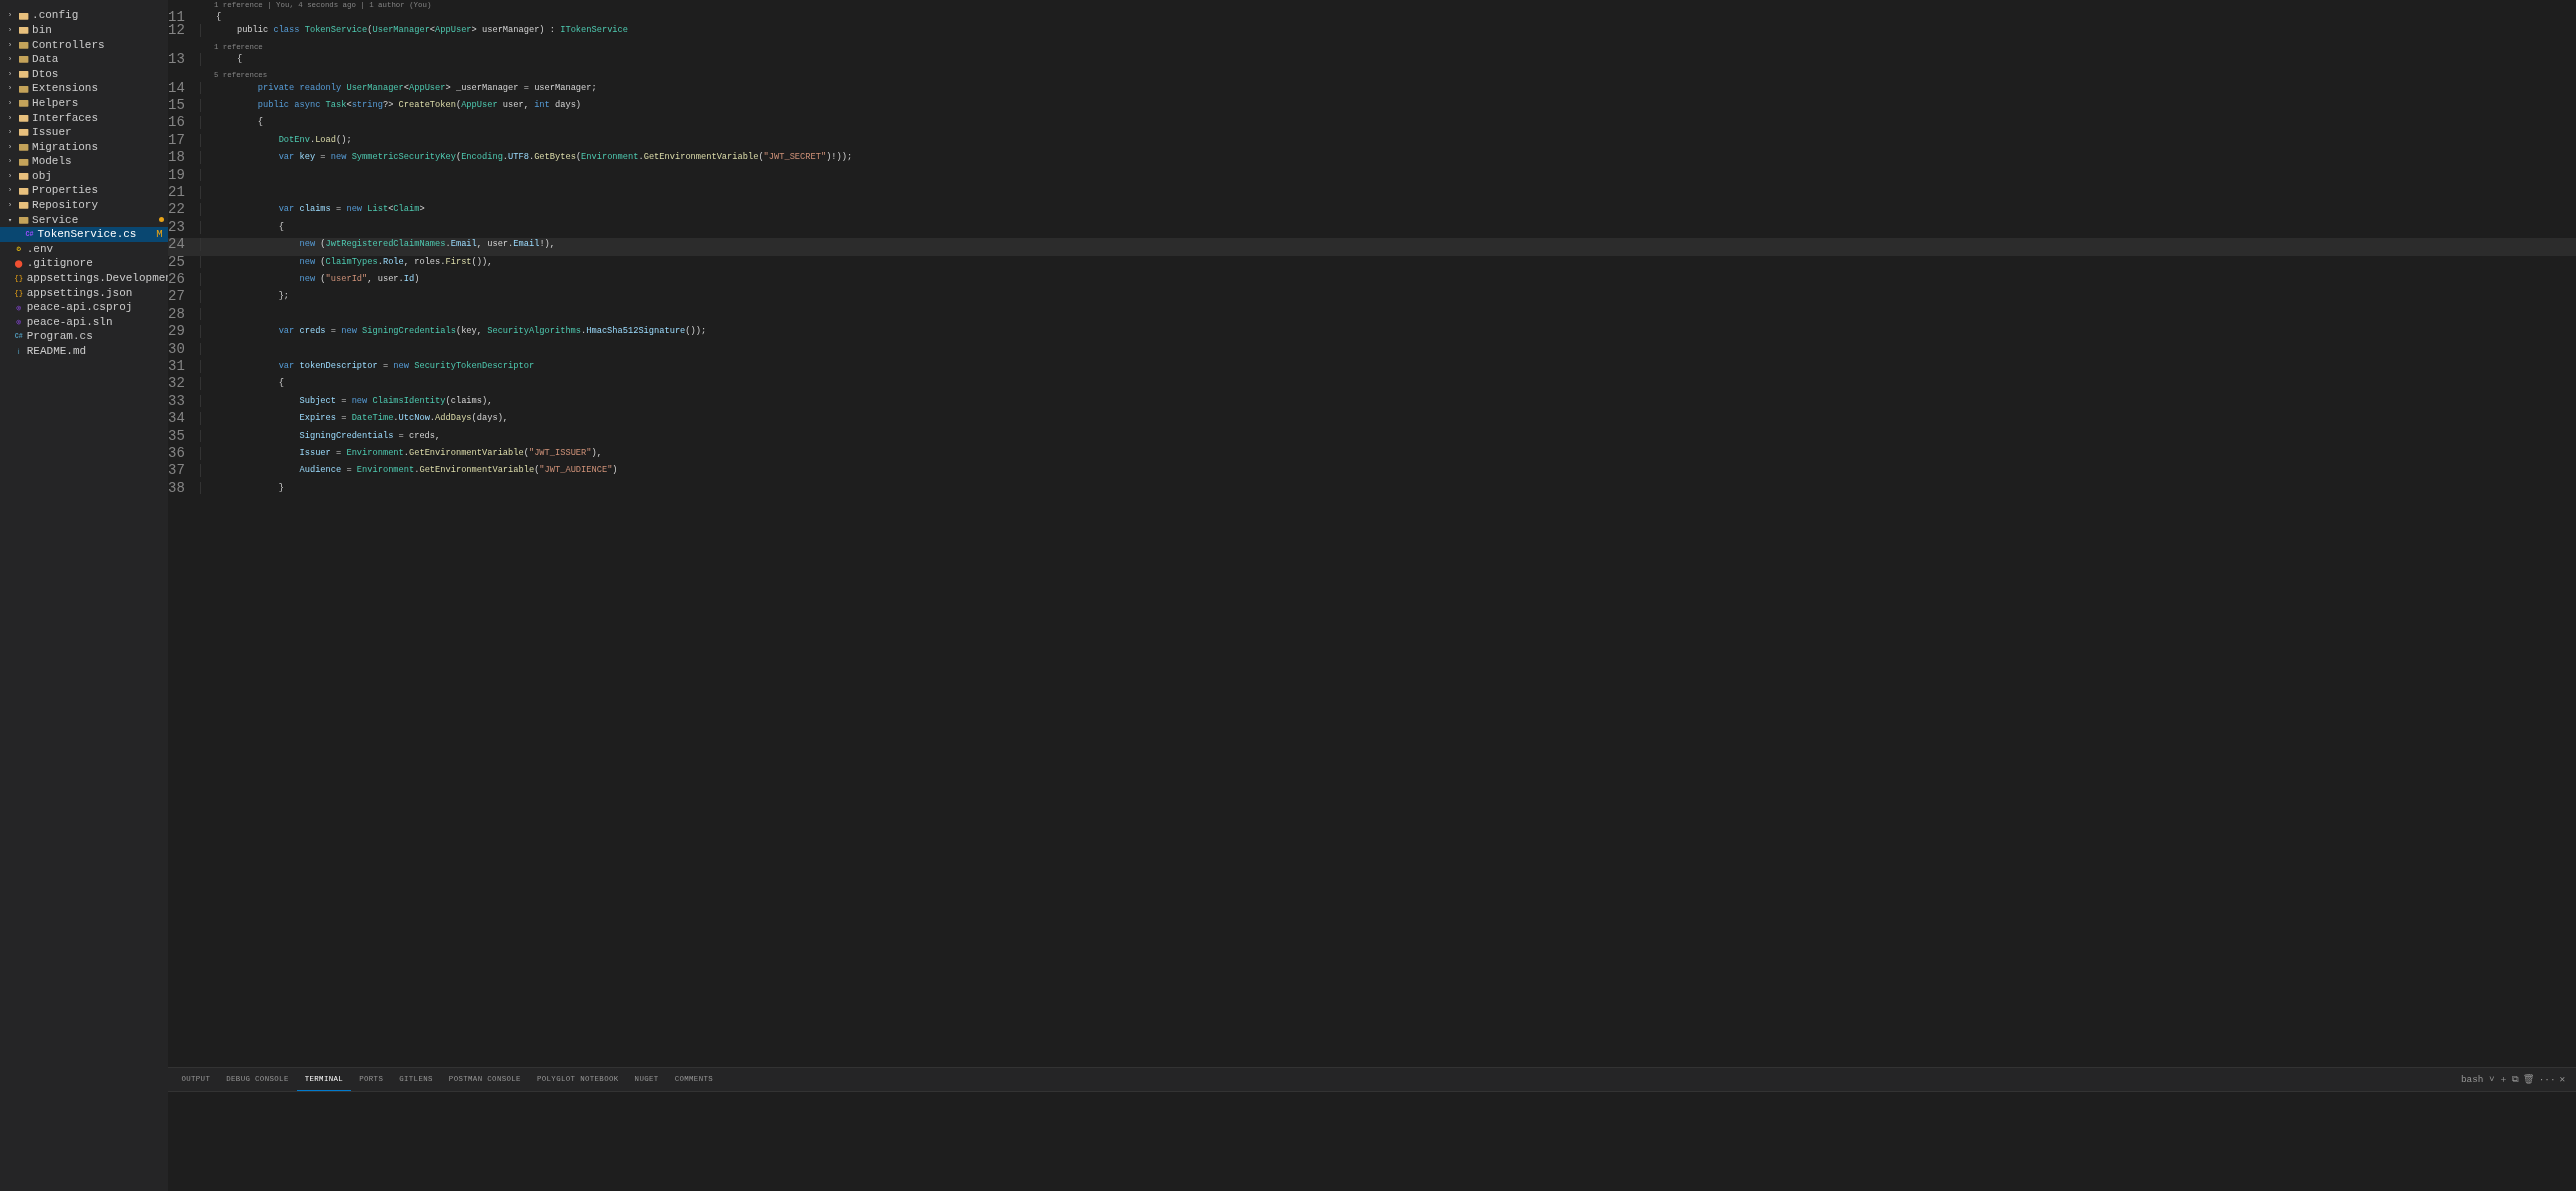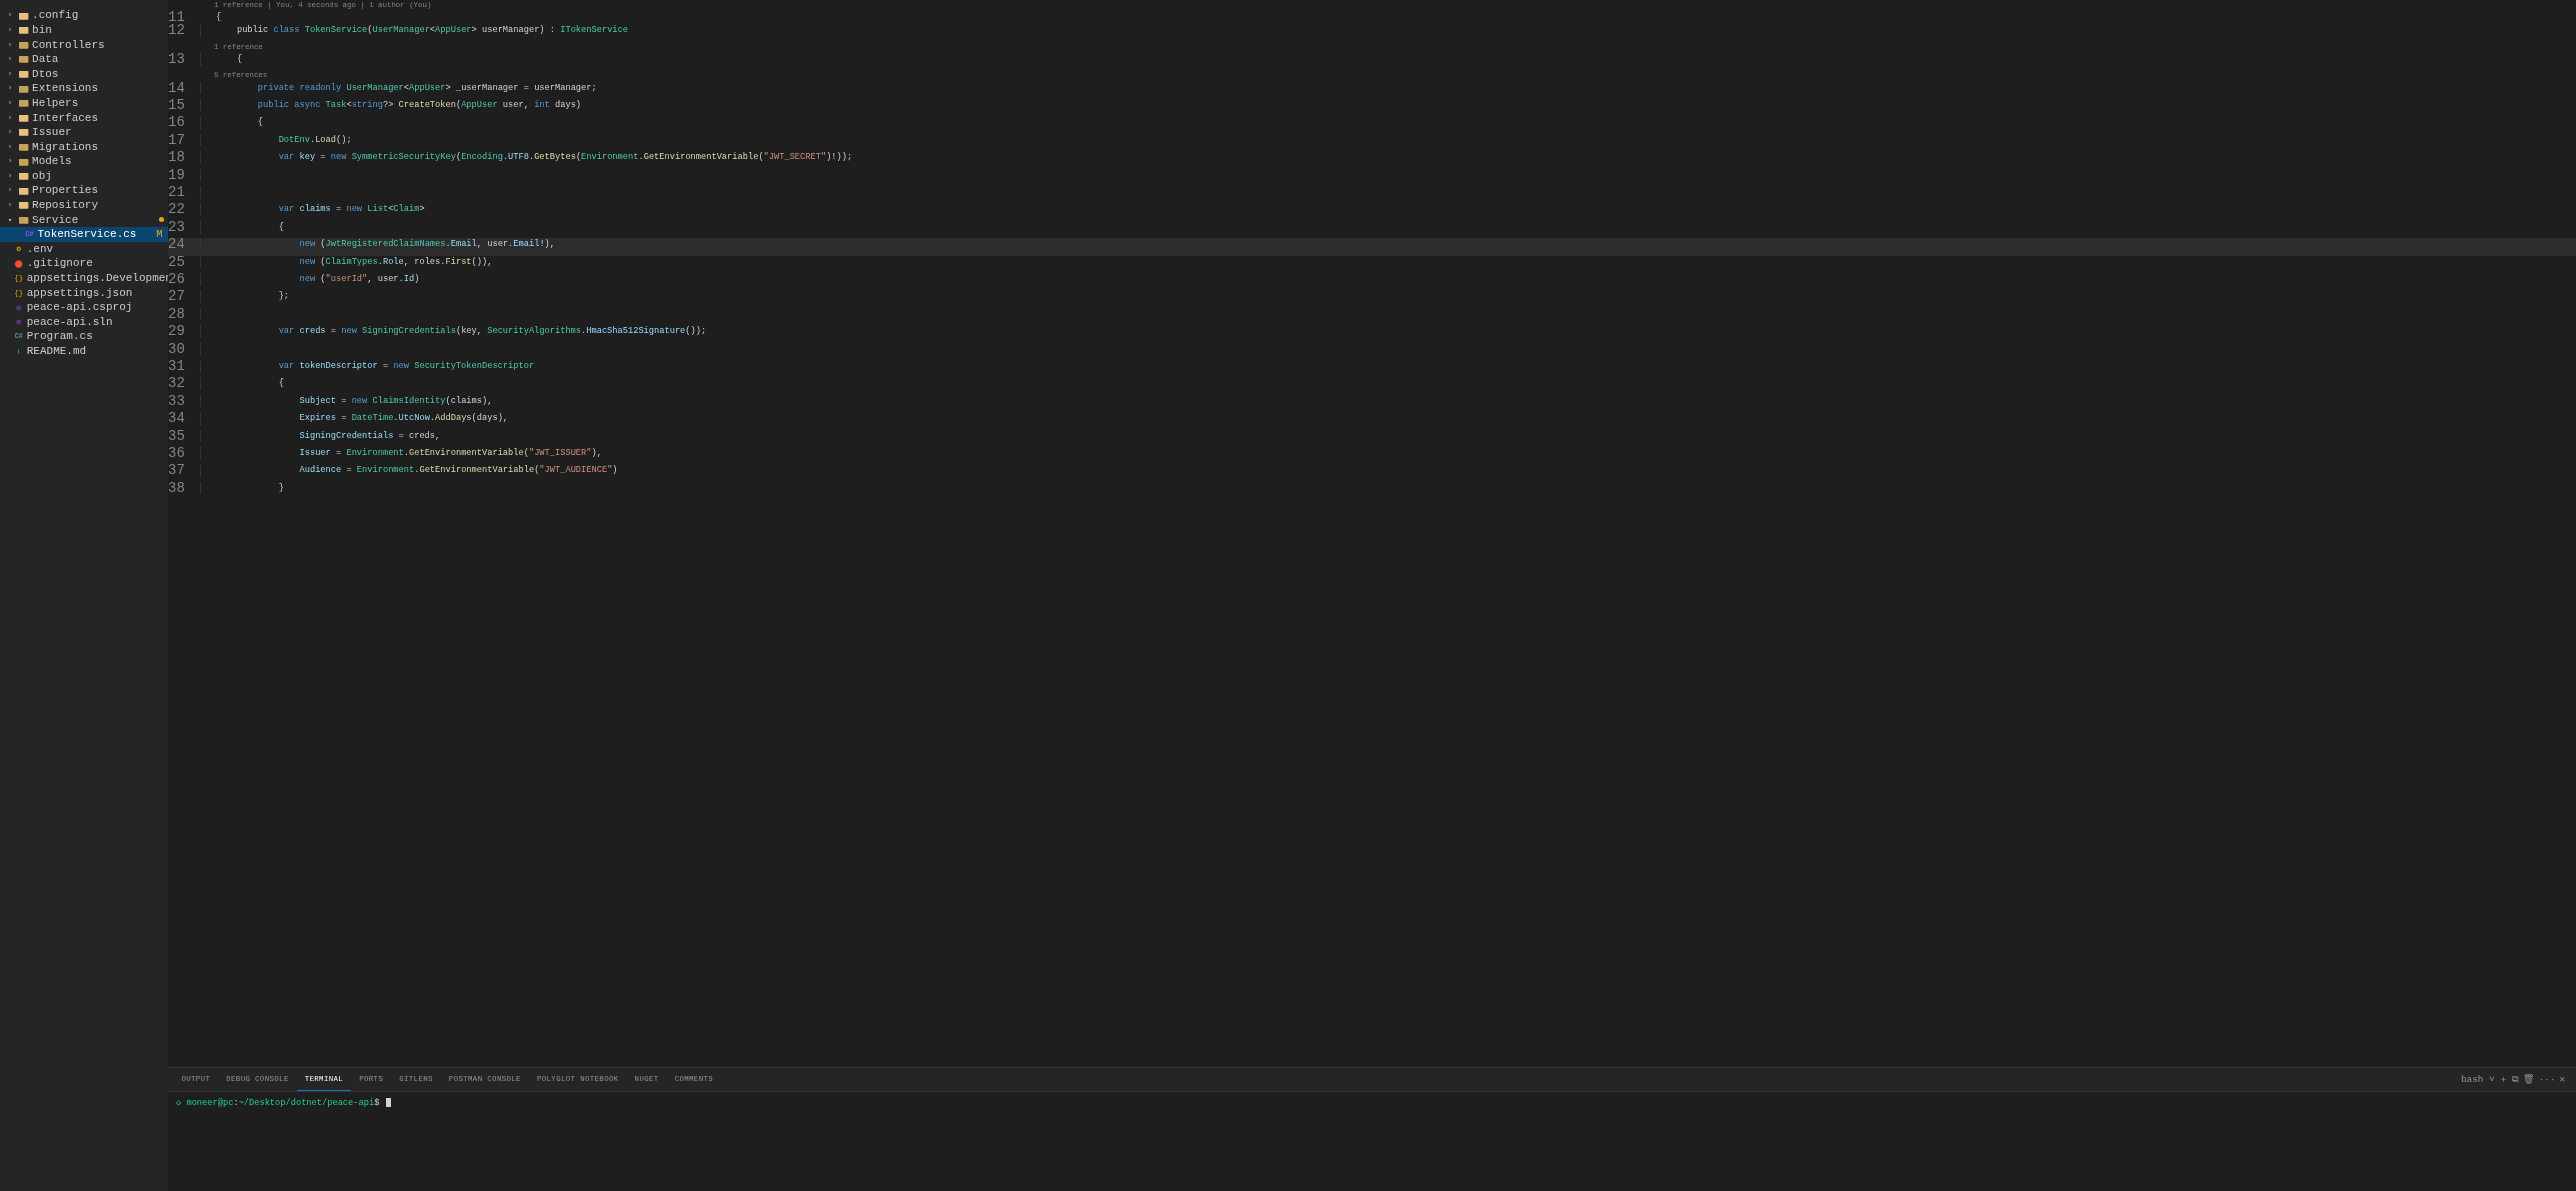--- a/index.html
+++ b/index.html
@@ -609,21 +609,16 @@
           </div>
         <div class="bottom-panel-actions">
           <span class="bottom-panel-action">bash ˅</span>
           <span class="bottom-panel-action">＋</span>
           <span class="bottom-panel-action">⧉</span>
           <span class="bottom-panel-action">🗑</span>
           <span class="bottom-panel-action">···</span>
           <span class="bottom-panel-action">✕</span>
         </div>
       </div>
-      <div class="terminal-content">
-        <div class="terminal-prompt">
-          <span class="user">◇ moneer@pc</span><span>:</span><span class="path">~/Desktop/dotnet/peace-api</span><span class="dollar">$ </span><span class="terminal-cursor"></span>
-        </div>
-      </div>
     </div>
   </div>
 </div>
 
 
 </body></html>

